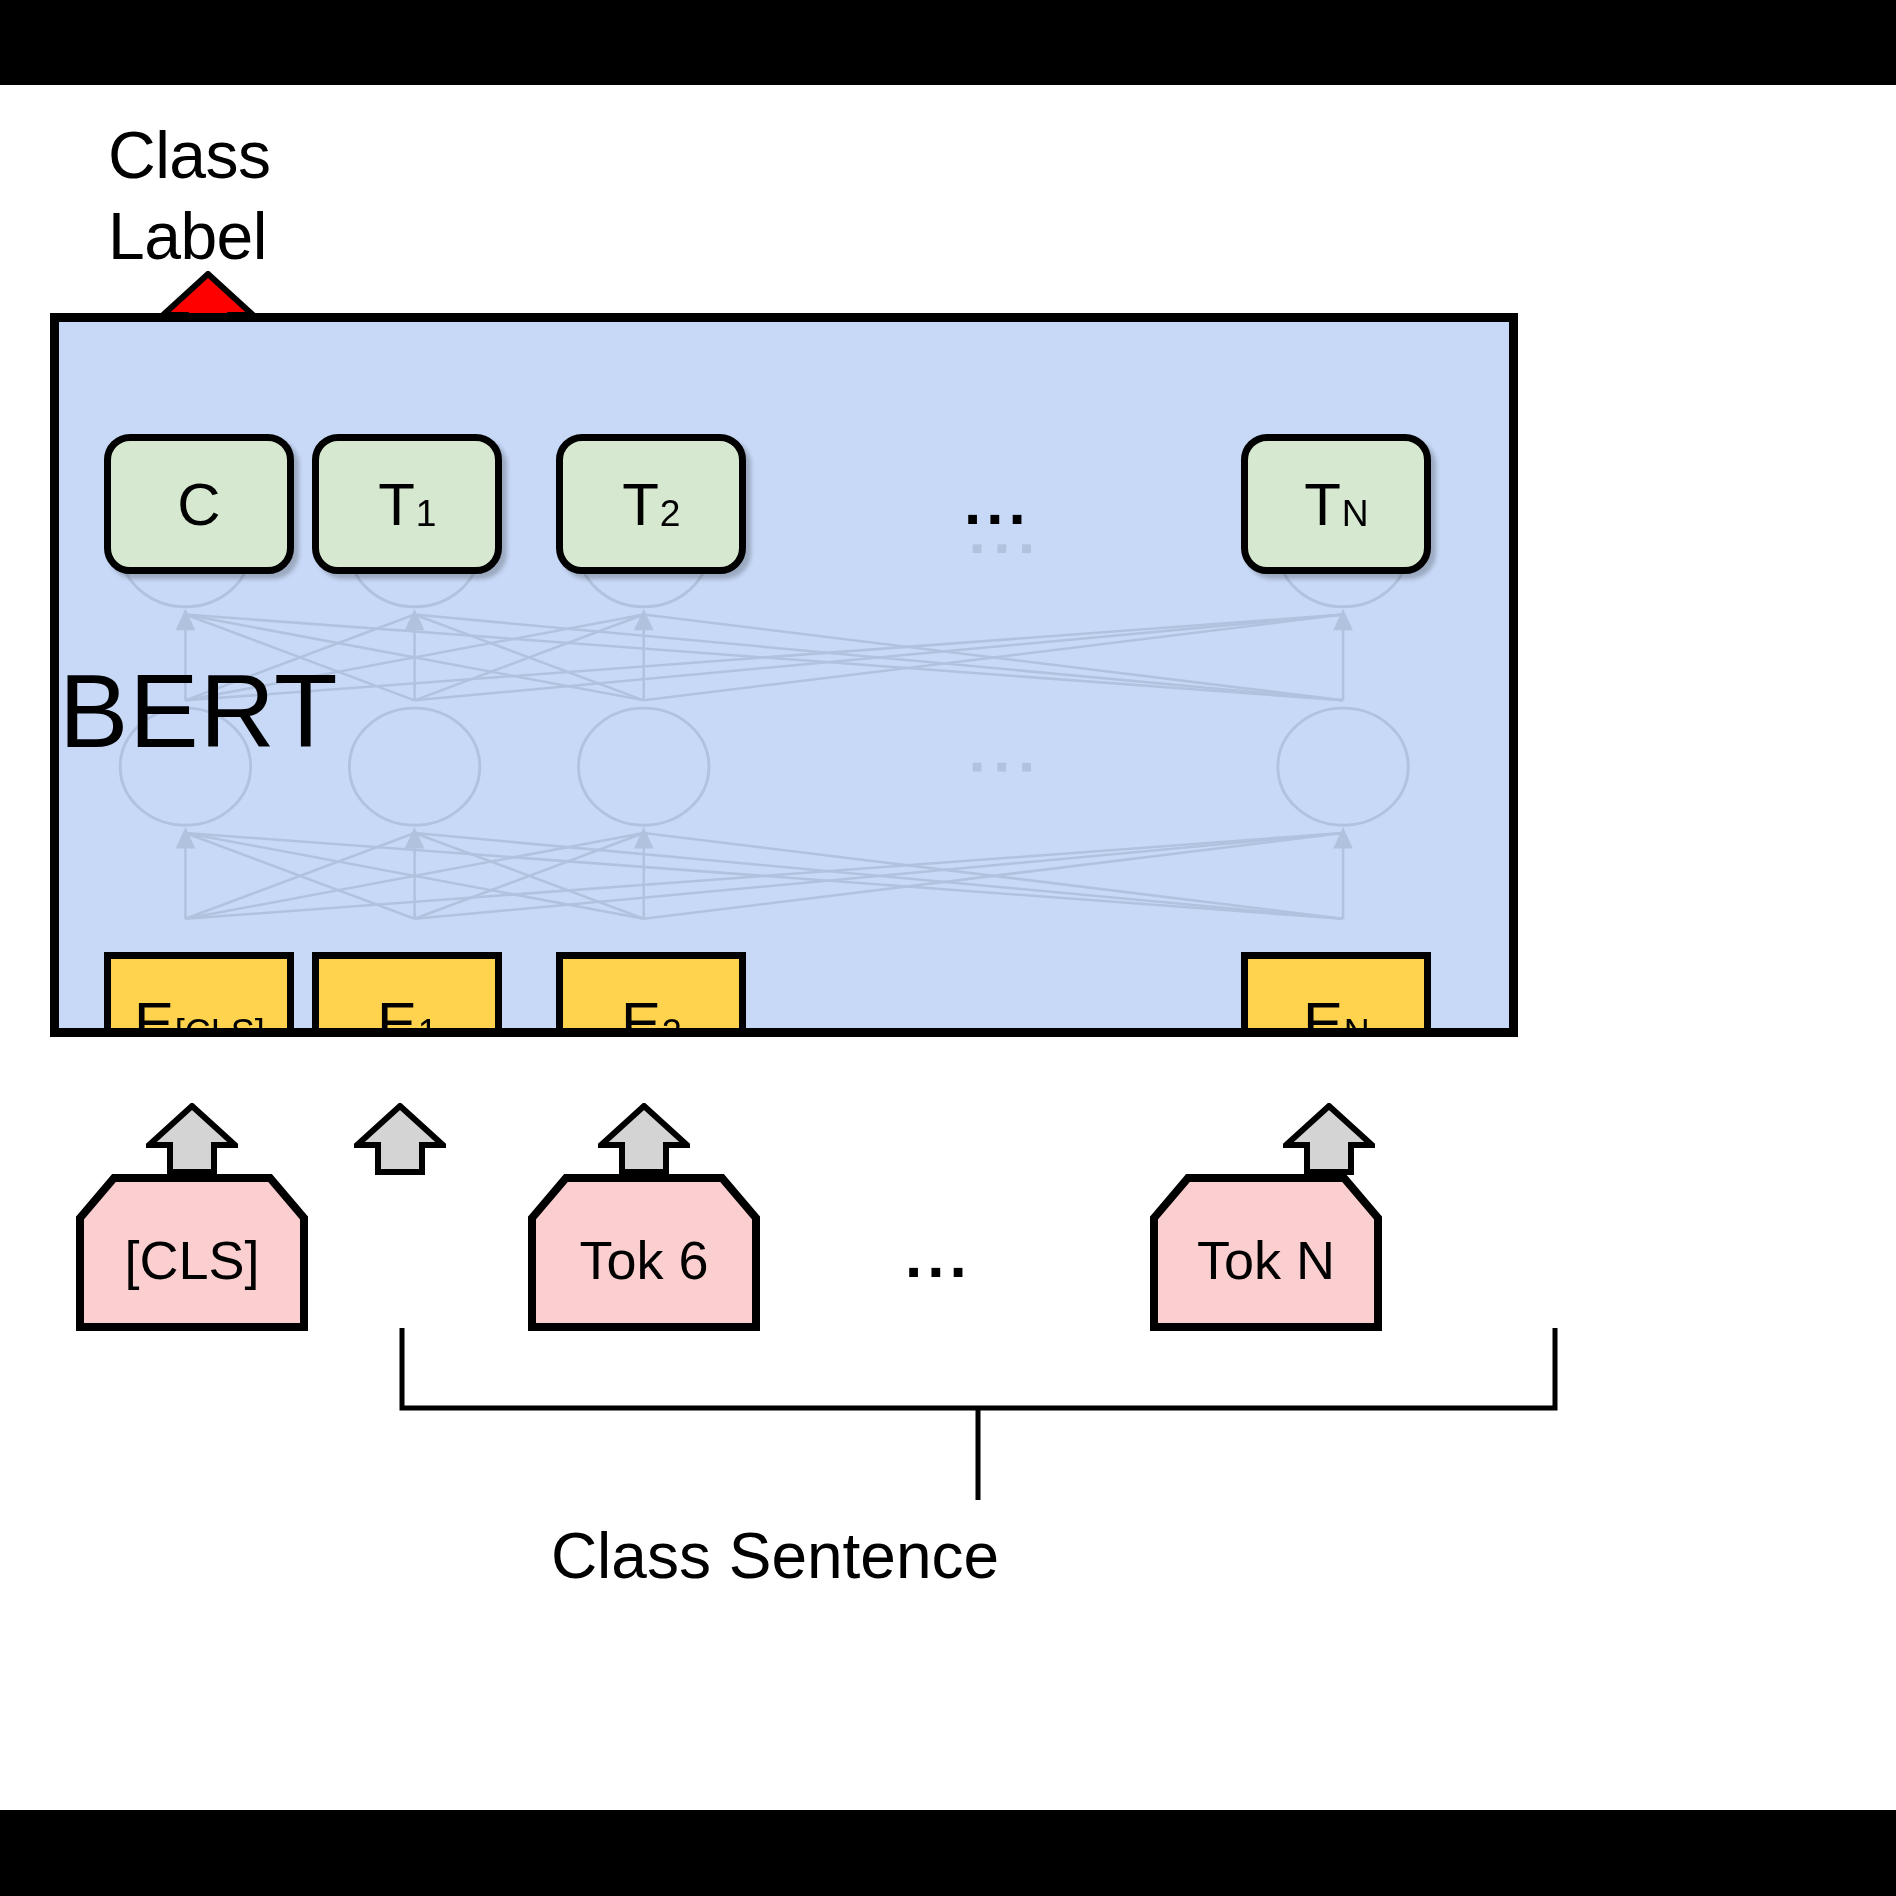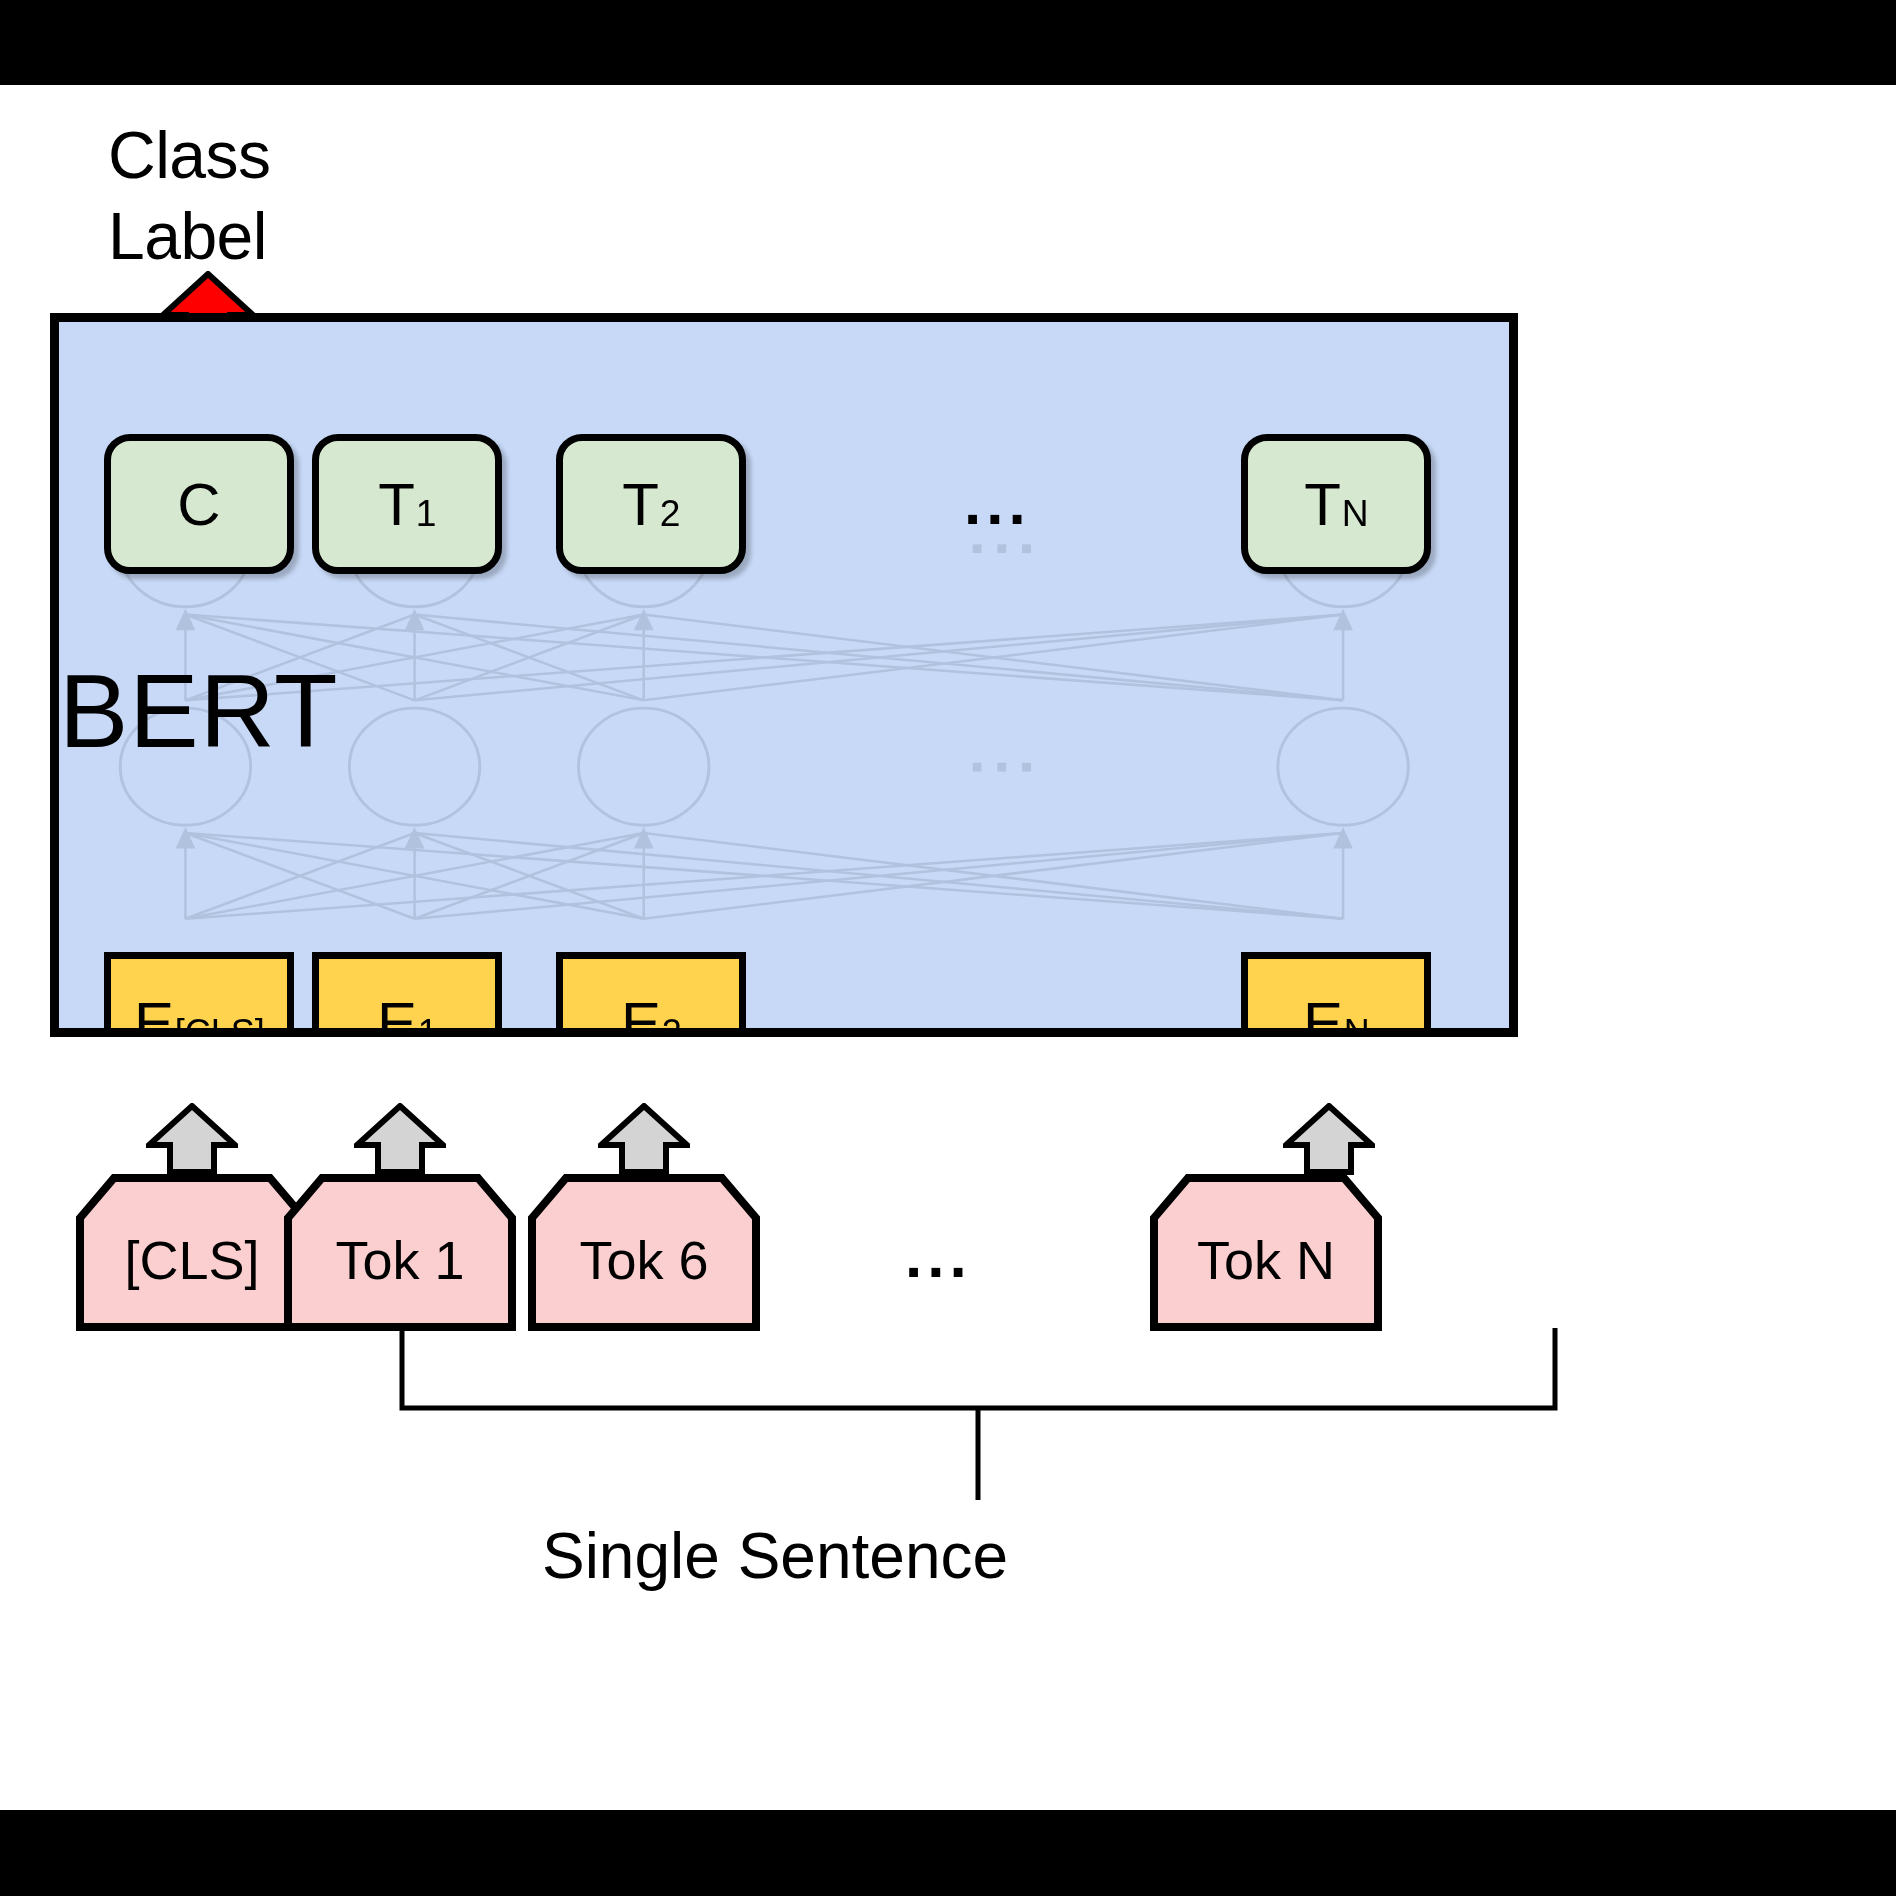--- a/index.html
+++ b/index.html
@@ -362,26 +362,20 @@
       <polygon points="46,3 89,42 68,42 68,69 24,69 24,42 3,42" fill="#d4d4d4" stroke="#000000" stroke-width="6"></polygon>
     </svg>
 
     <div class="tok-box" style="left:76px">
       <svg class="tok-shape" viewBox="0 0 232 157" preserveAspectRatio="none">
         <polygon points="4,44 38,4 194,4 228,44 228,153 4,153" fill="#fbcfcf" stroke="#000000" stroke-width="8" stroke-linejoin="miter"></polygon>
       </svg>
       <div class="tok-text">[CLS]</div>
     </div>
 
-    <div class="tok-box" style="left:284px">
-      <svg class="tok-shape" viewBox="0 0 232 157" preserveAspectRatio="none">
-        <polygon points="4,44 38,4 194,4 228,44 228,153 4,153" fill="#fbcfcf" stroke="#000000" stroke-width="8" stroke-linejoin="miter"></polygon>
-      </svg>
-      <div class="tok-text">Tok 1</div>
-    </div>
 
     <div class="tok-box" style="left:528px">
       <svg class="tok-shape" viewBox="0 0 232 157" preserveAspectRatio="none">
         <polygon points="4,44 38,4 194,4 228,44 228,153 4,153" fill="#fbcfcf" stroke="#000000" stroke-width="8" stroke-linejoin="miter"></polygon>
       </svg>
       <div class="tok-text">Tok 6</div>
     </div>
 
     <div class="tok-box" style="left:1150px">
       <svg class="tok-shape" viewBox="0 0 232 157" preserveAspectRatio="none">
@@ -392,16 +386,16 @@
 
     <div id="dots-tok">...</div>
 
     <svg id="bracket" viewBox="0 0 1200 200">
       <g stroke="#000000" stroke-width="5" fill="none">
         <path d="M22,0 L22,80 L1175,80 L1175,0"></path>
         <path d="M598,80 L598,172"></path>
       </g>
     </svg>
 
-    <div id="sentence-label">Single Sentence</div>
+    <div id="sentence-label">Class Sentence</div>
 
   </div>
 </div>
 
 </body></html>

